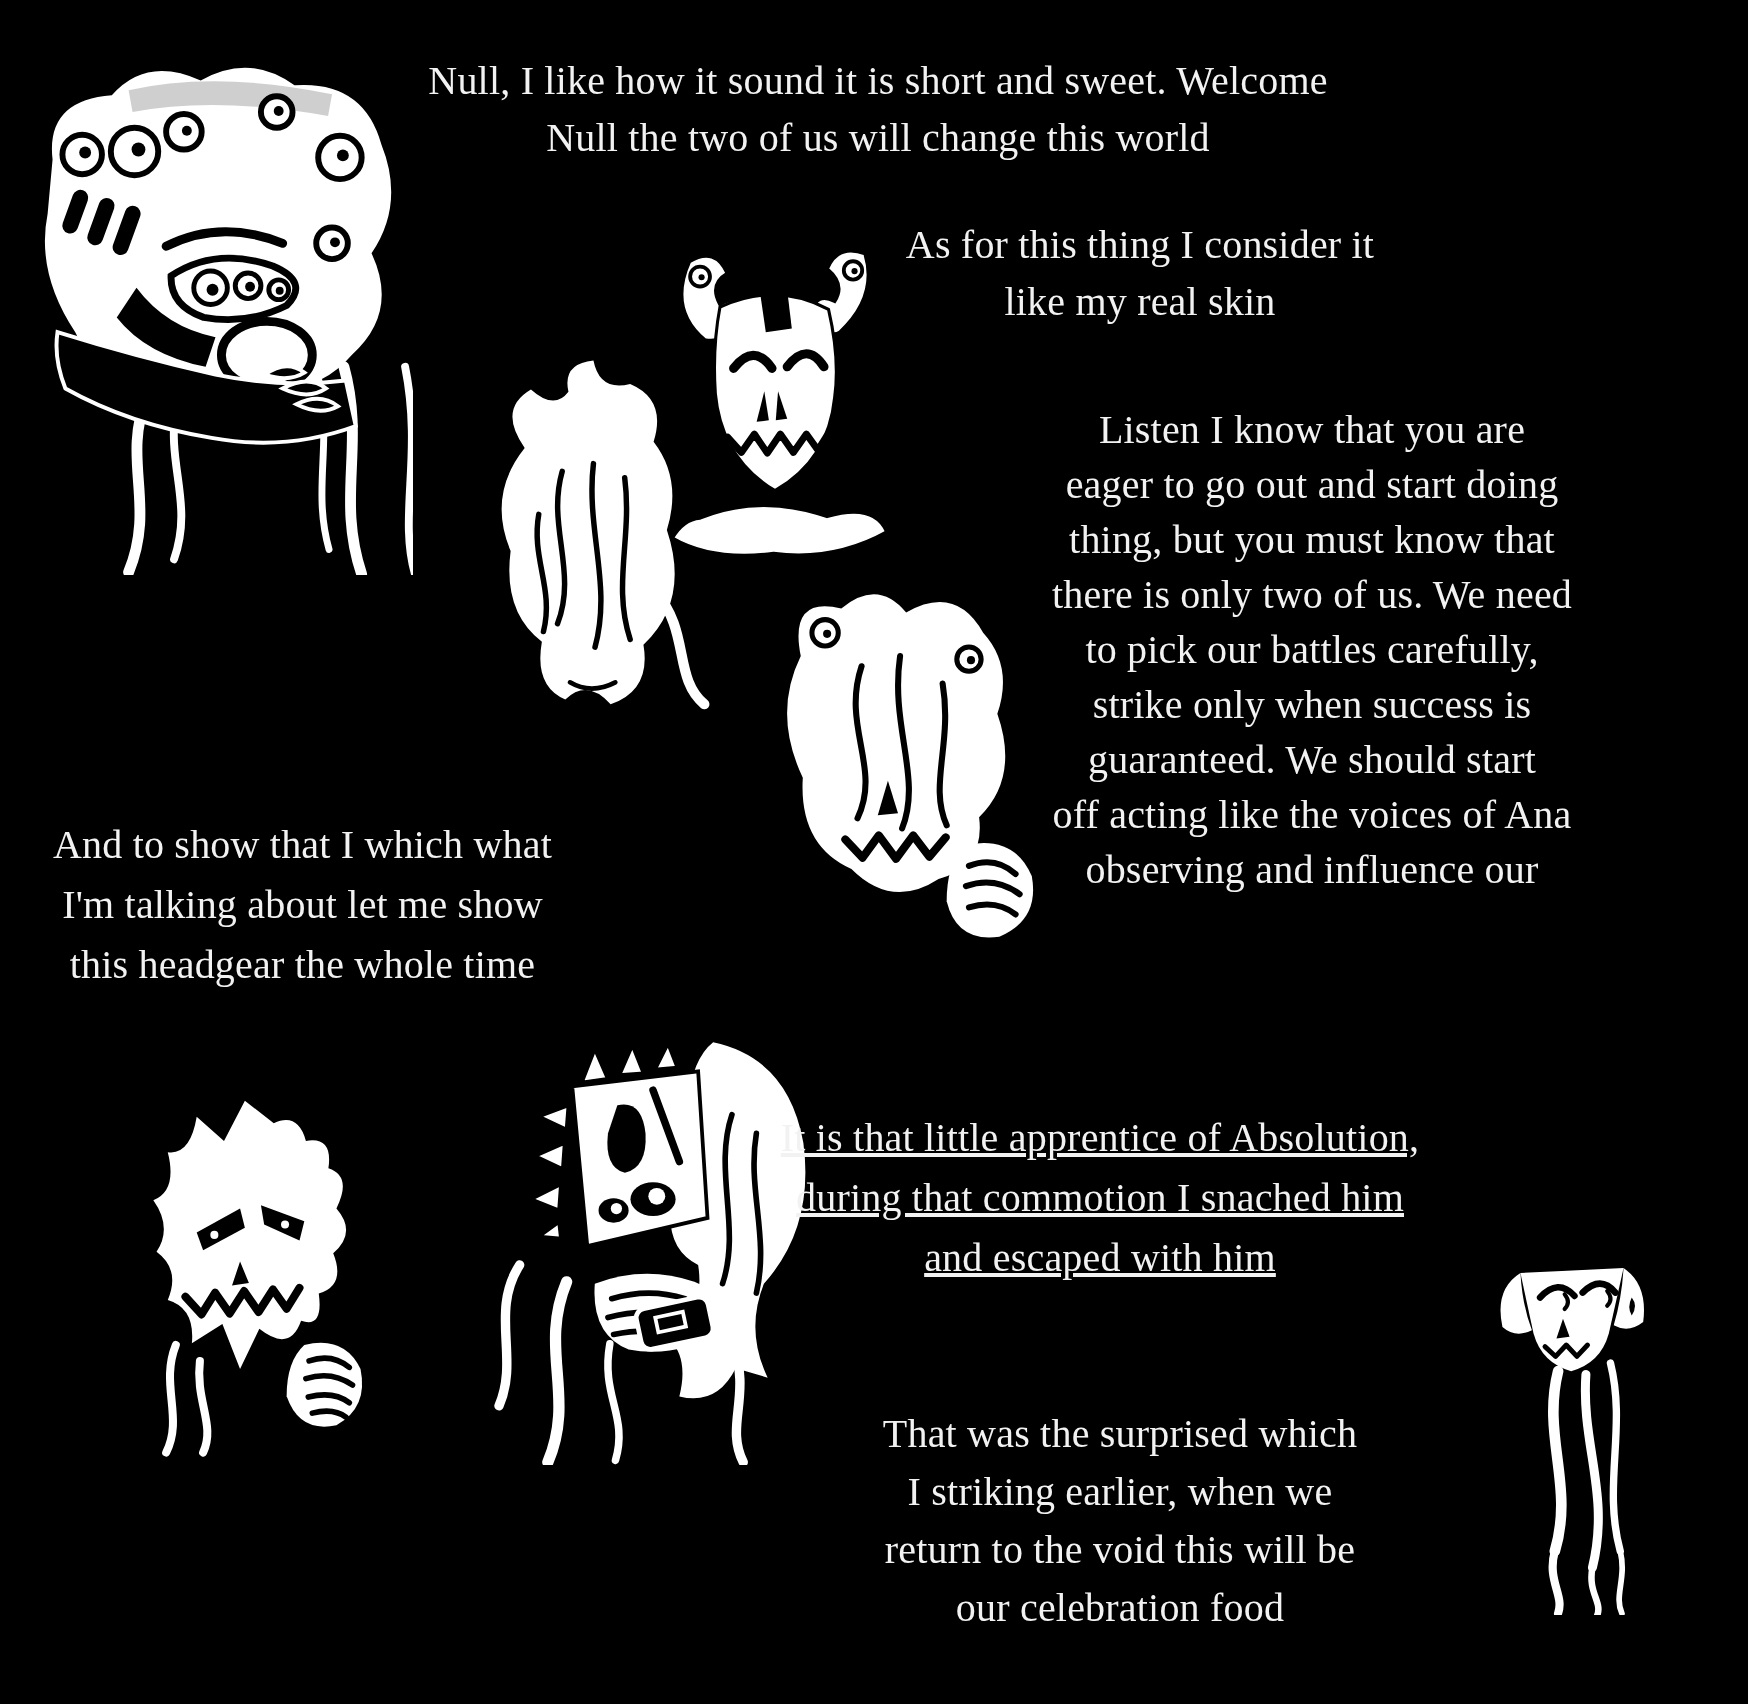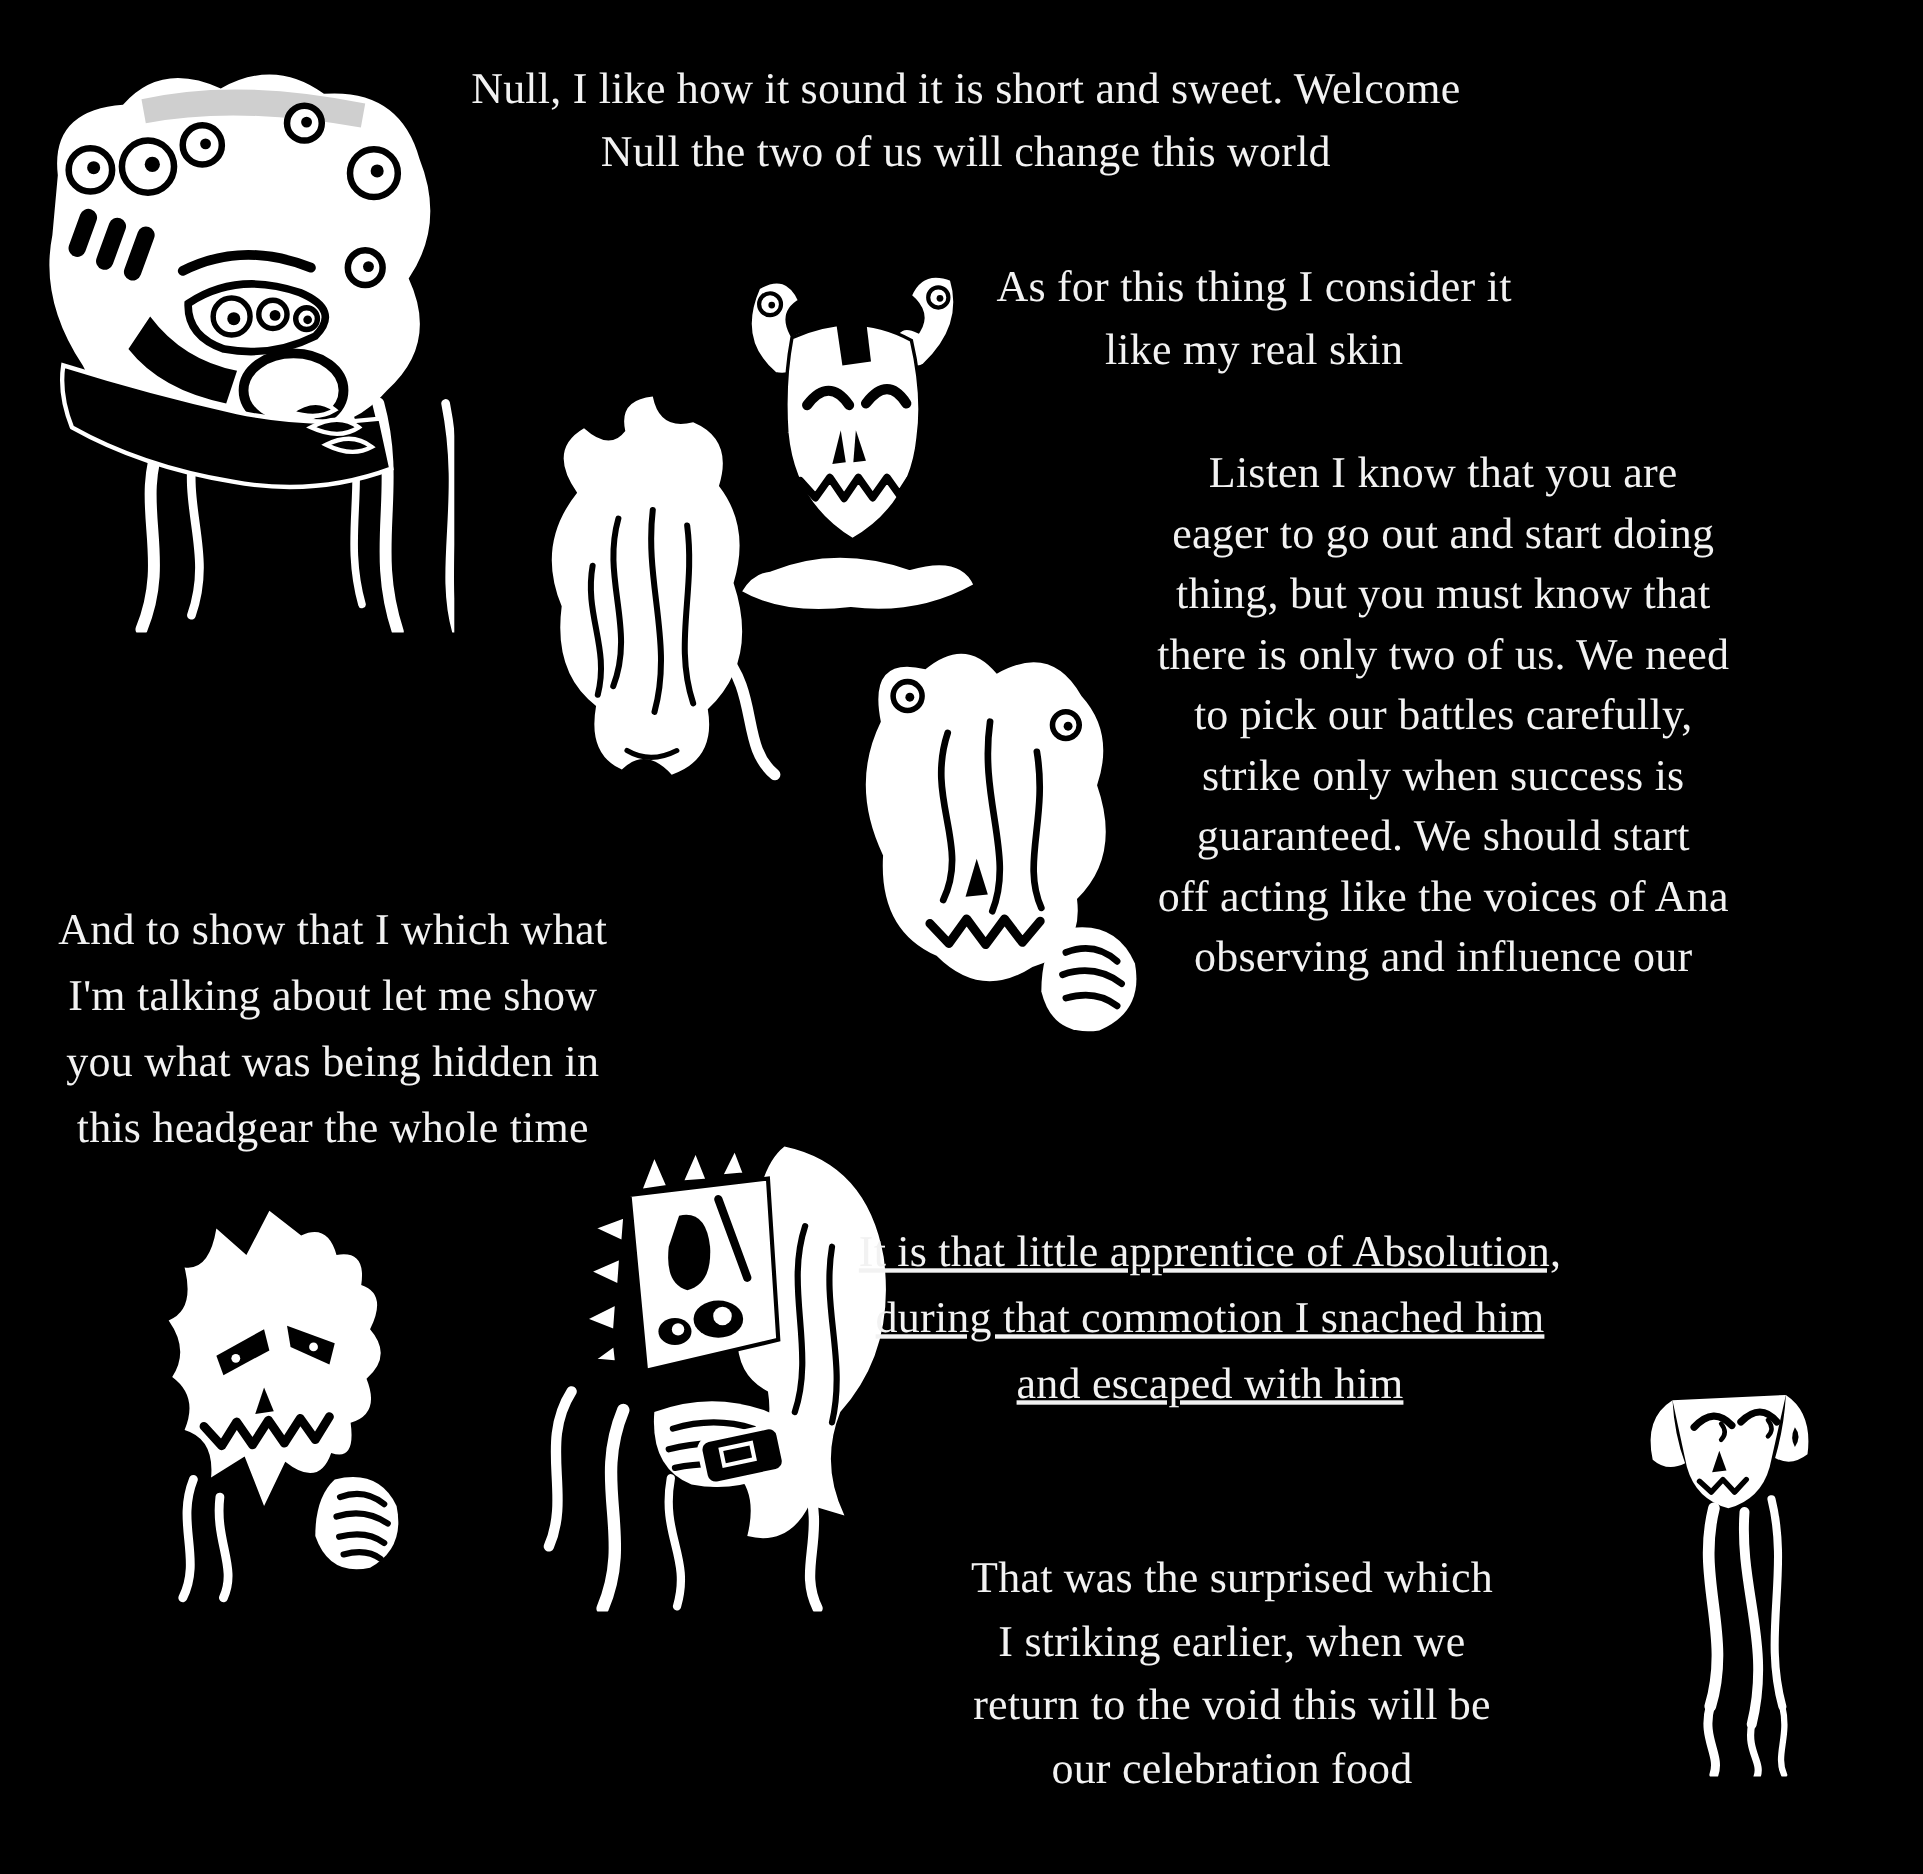--- a/index.html
+++ b/index.html
@@ -6,21 +6,21 @@
   .page{
     position:relative;width:1748px;height:1704px;background:#000;overflow:hidden;
     font-family:"Liberation Serif","DejaVu Serif",serif;
   }
   .speech{
     position:absolute;color:#f2f2f2;text-align:center;font-size:40px;
     letter-spacing:0.2px;
   }
   .speech .line{white-space:nowrap;}
   #b1{left:398px;top:52px;width:960px;line-height:57px;}
-  #b2{left:890px;top:232px;width:500px;line-height:57px;}
+  #b2{left:890px;top:216px;width:500px;line-height:57px;}
   #b3{left:1032px;top:402px;width:560px;line-height:55px;}
   #b4{left:30px;top:815px;width:545px;line-height:60px;}
   #b5{left:770px;top:1108px;width:660px;line-height:60px;text-decoration:underline;}
   #b6{left:845px;top:1405px;width:550px;line-height:58px;}
   .fig{position:absolute;}
 </style>
 </head>
 <body>
 
 <div class="page">
@@ -261,21 +261,20 @@
     <div class="line">to pick our battles carefully,</div>
     <div class="line">strike only when success is</div>
     <div class="line">guaranteed. We should start</div>
     <div class="line">off acting like the voices of Ana</div>
     <div class="line">observing and influence our</div>
   </div>
 
   <div class="speech" id="b4">
     <div class="line">And to show that I which what</div>
     <div class="line">I'm talking about let me show</div>
-    <div class="line">you what was being hidden in</div>
     <div class="line">this headgear the whole time</div>
   </div>
 
   <div class="speech" id="b5">
     <div class="line">It is that little apprentice of Absolution,</div>
     <div class="line">during that commotion I snached him</div>
     <div class="line">and escaped with him</div>
   </div>
 
   <div class="speech" id="b6">

